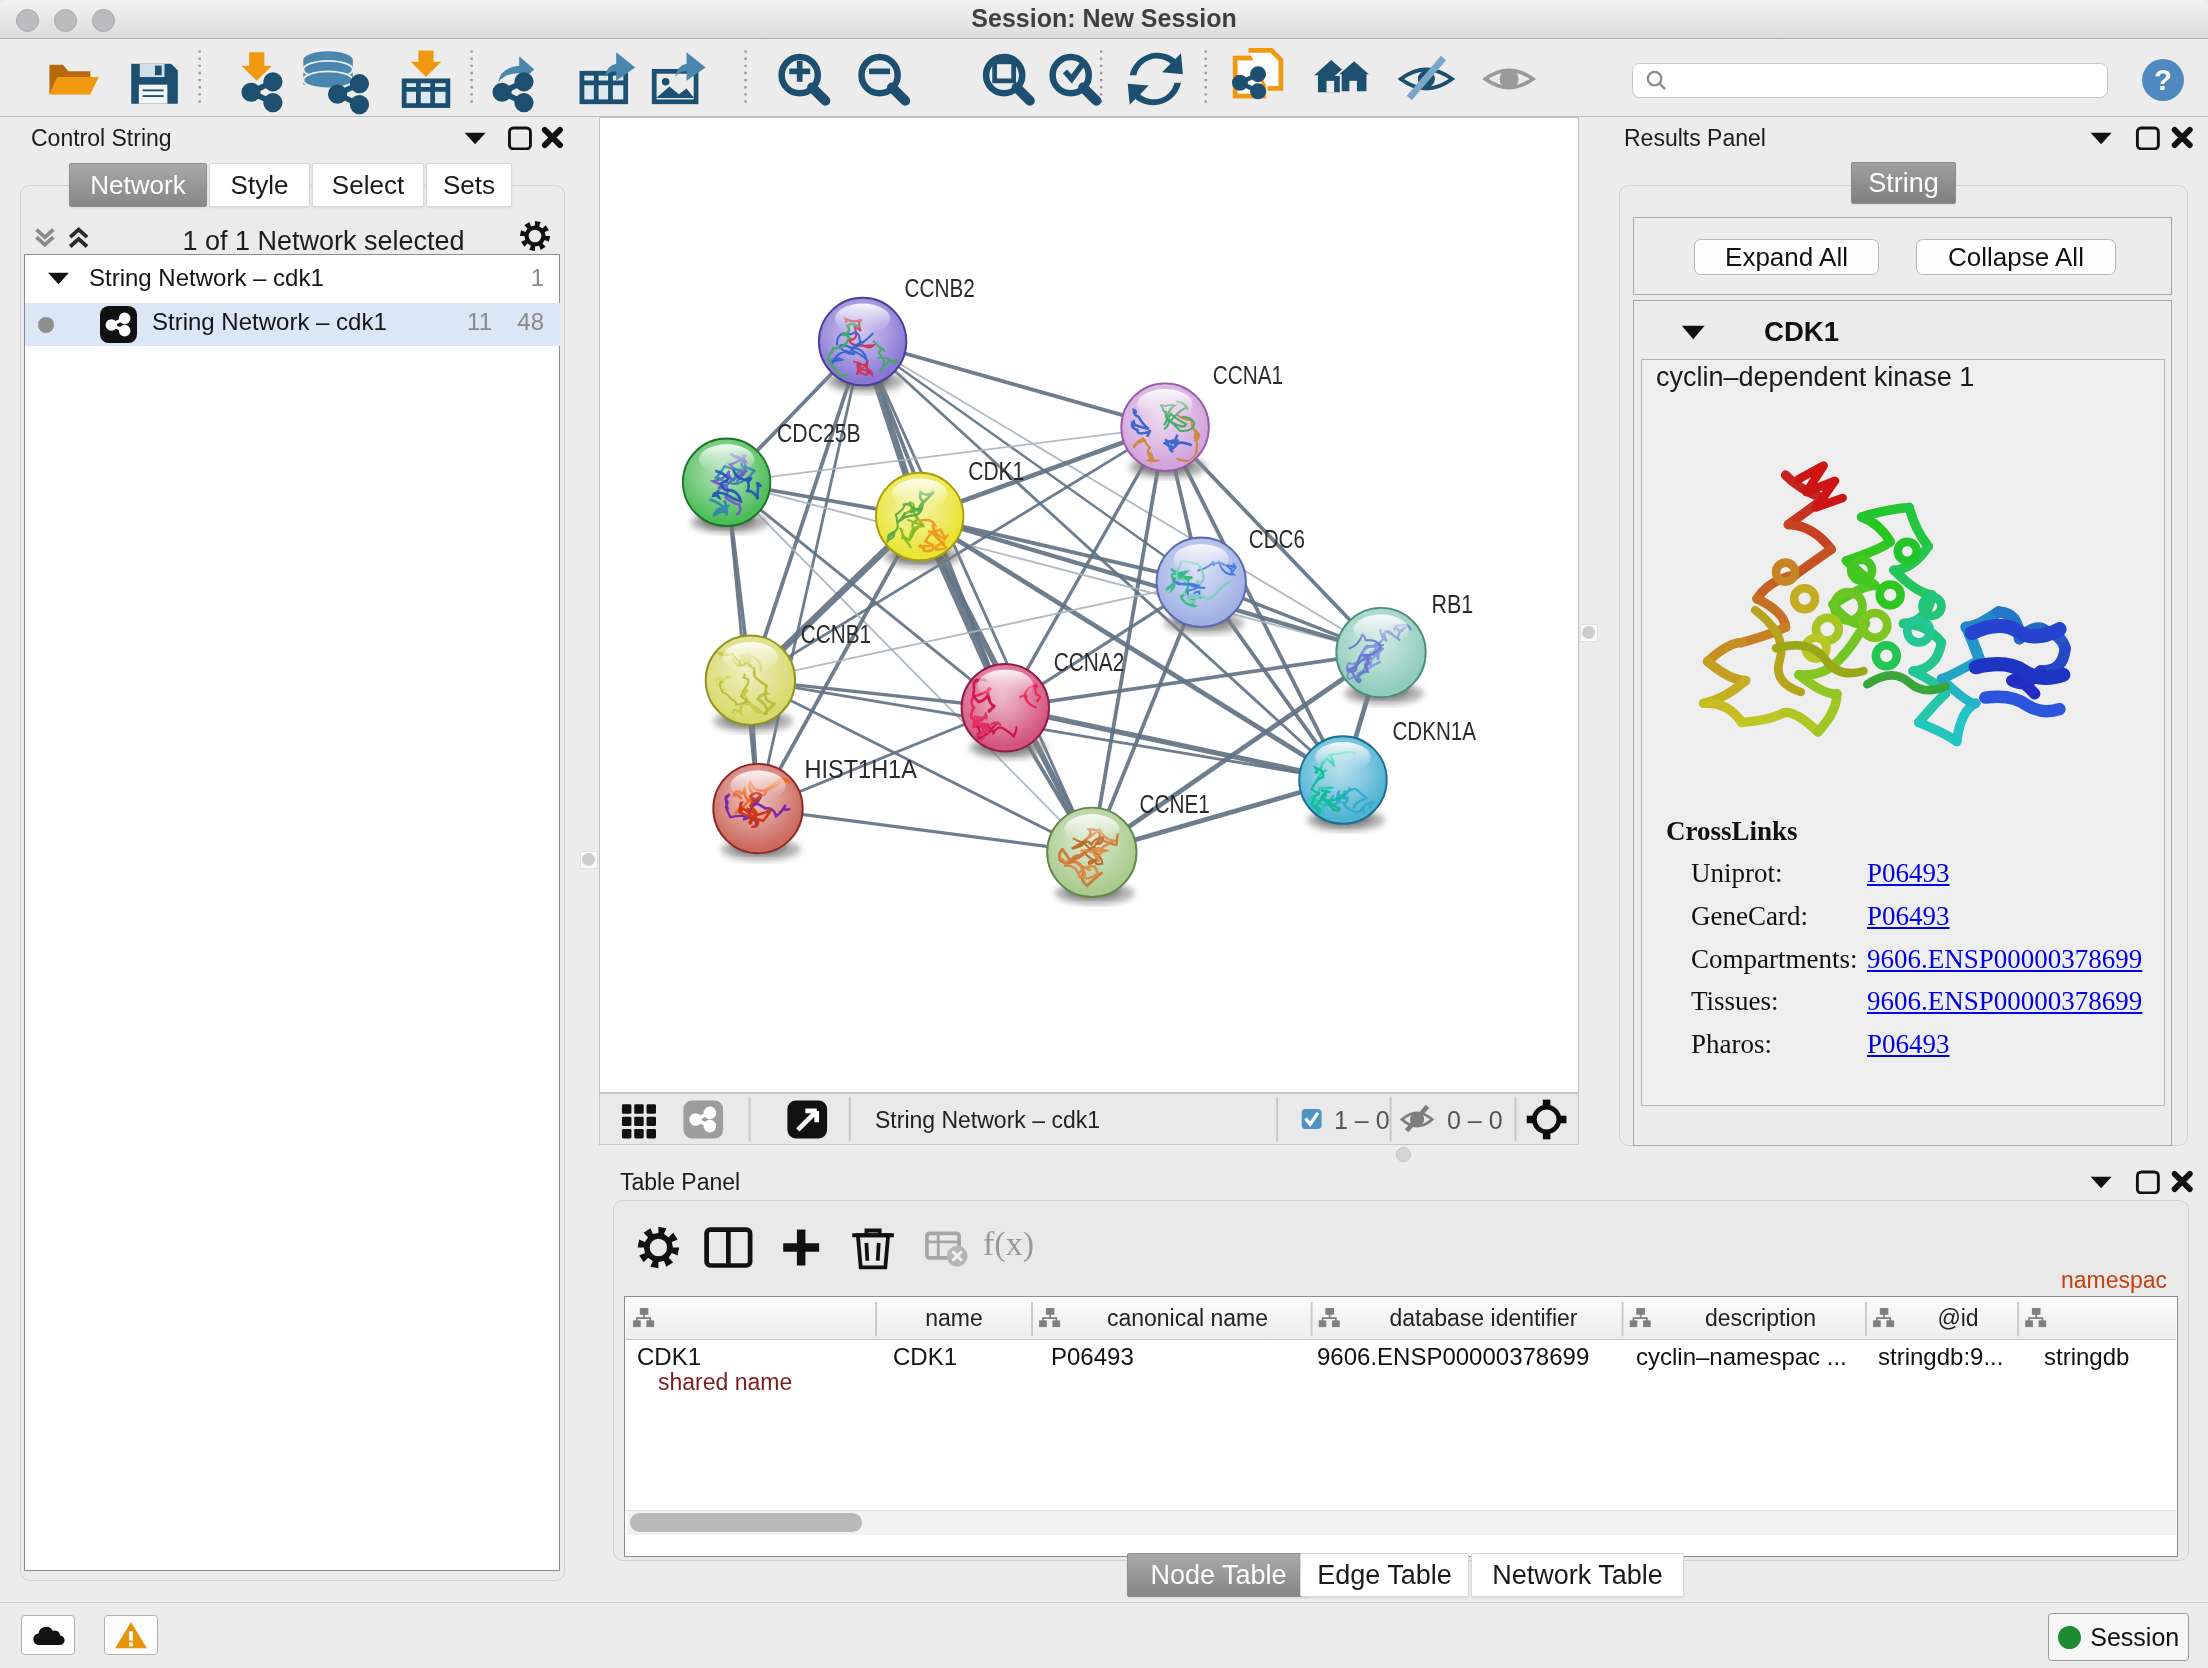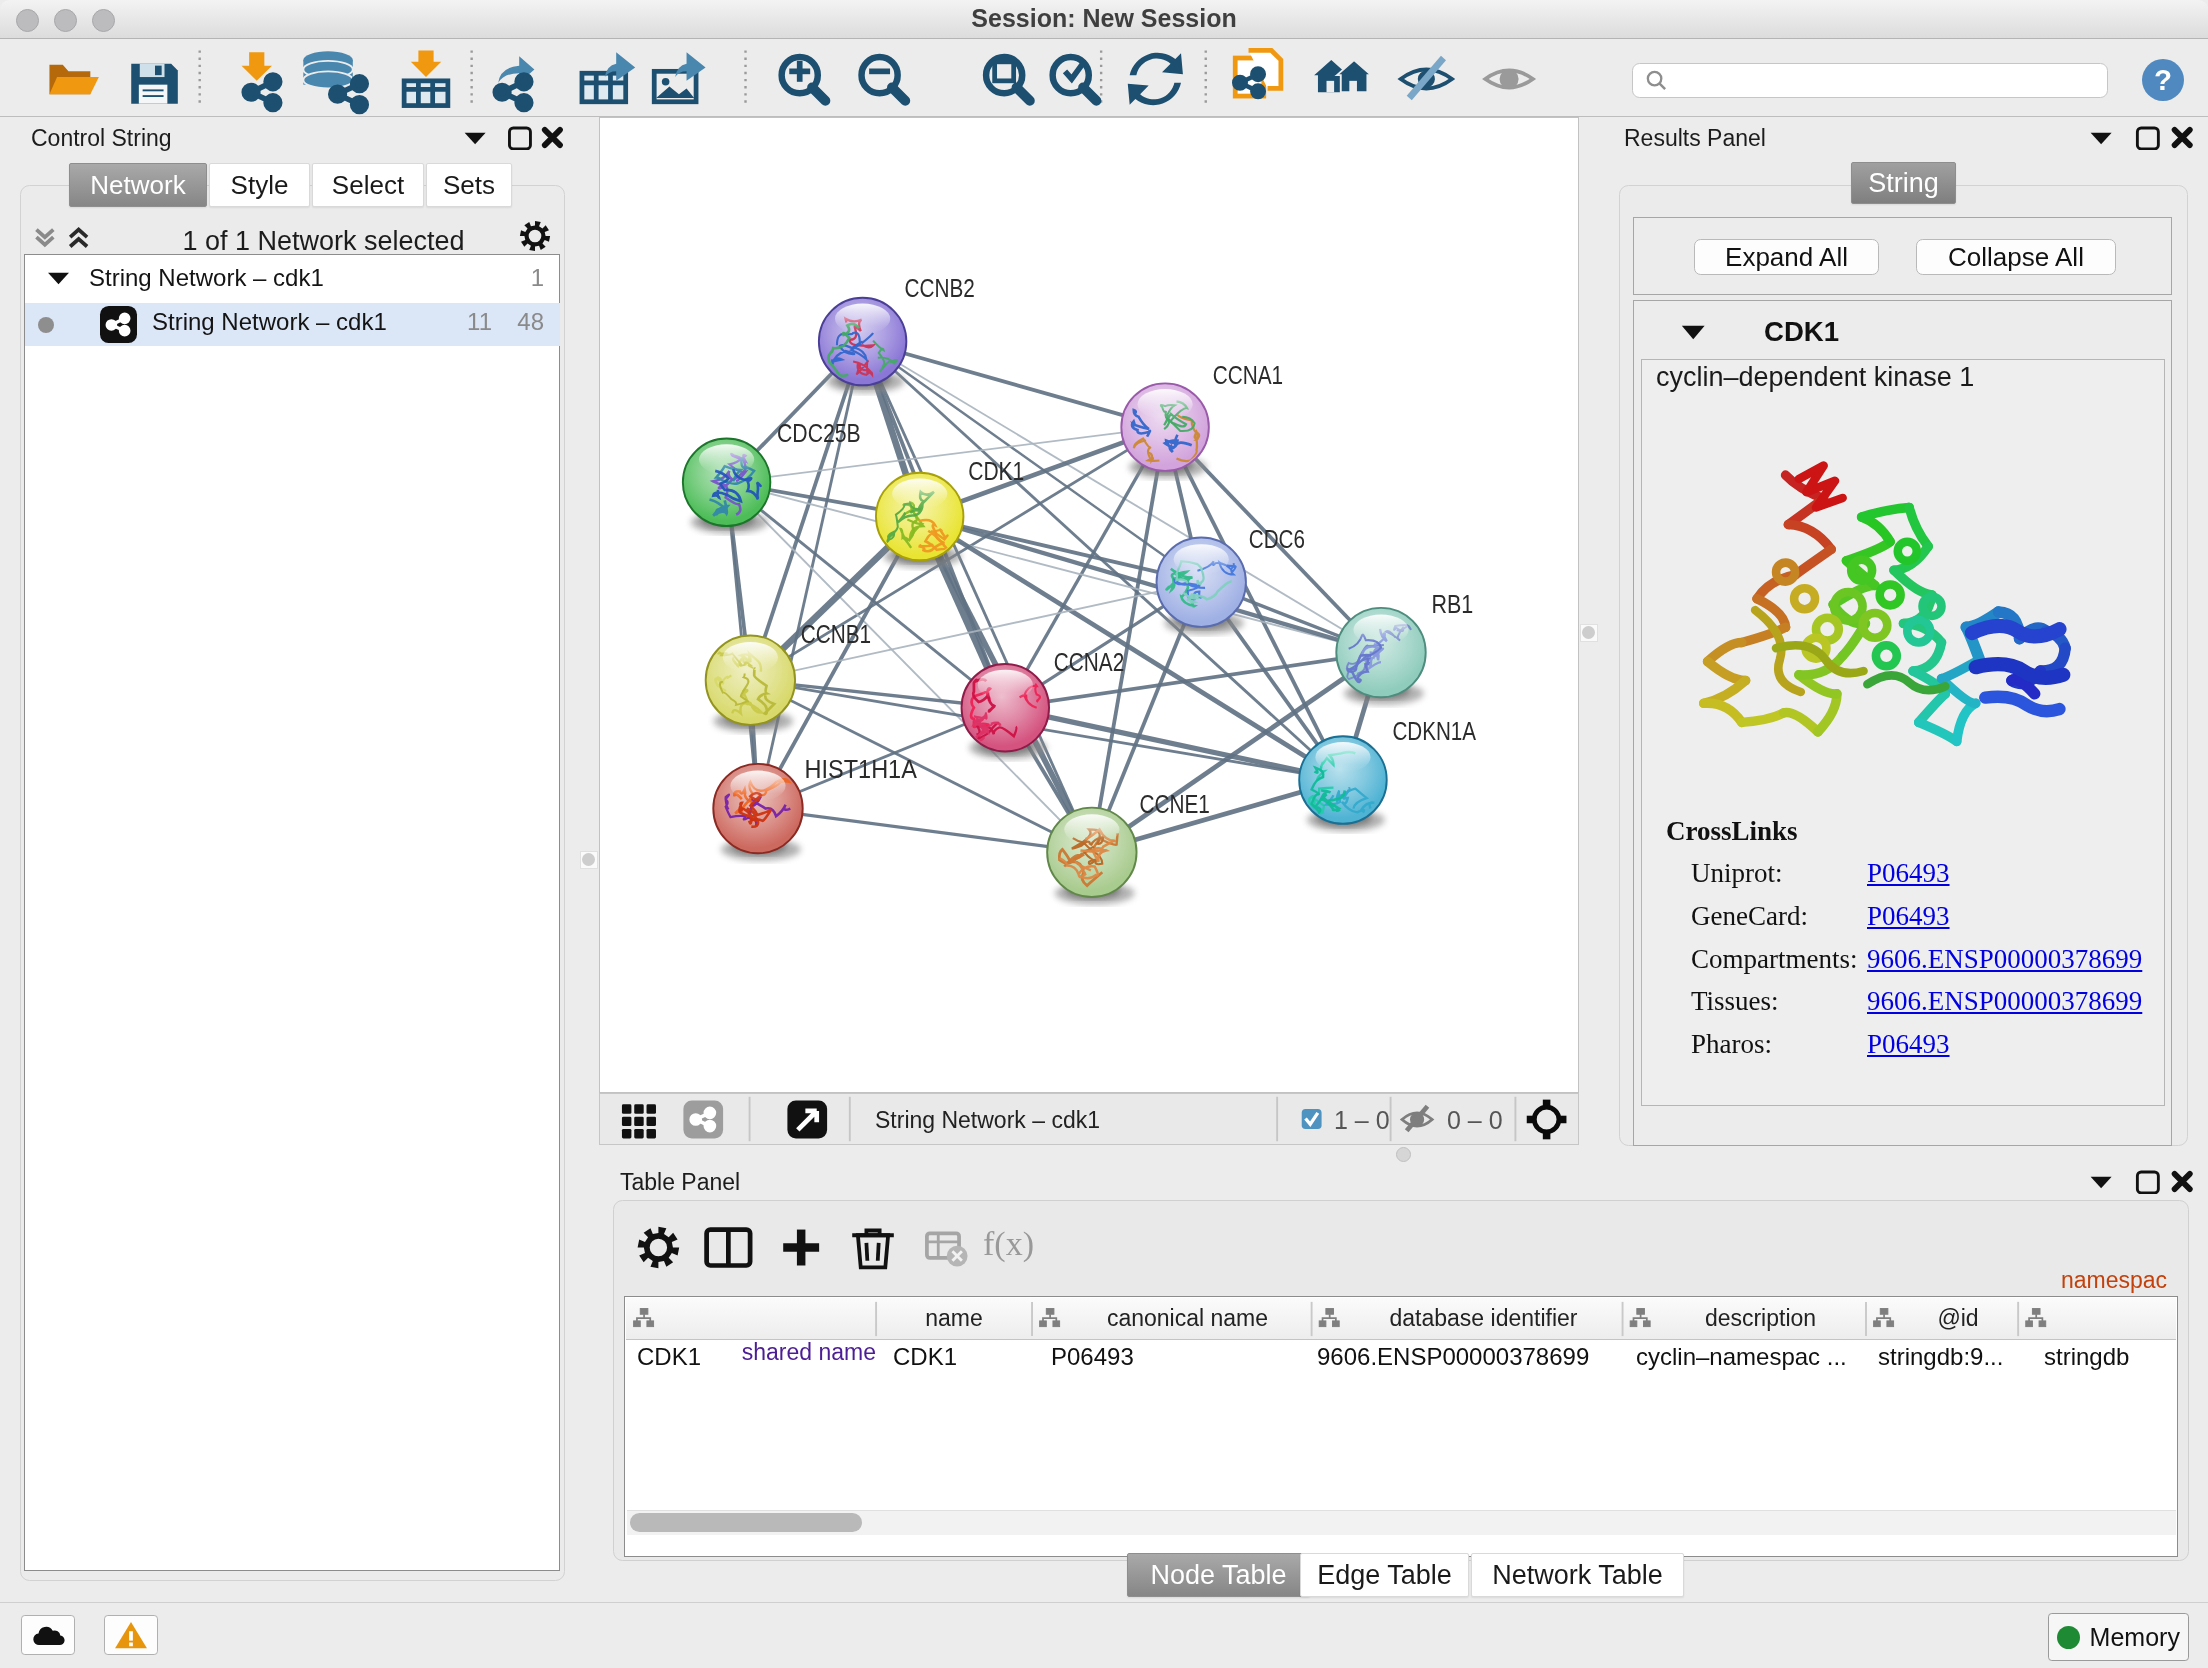--- a/index.html
+++ b/index.html
@@ -735,21 +735,21 @@
       <path d="M11,6 L11,10 M3.5,13 L3.5,10 L17.5,10 L17.5,13" fill="none" stroke-width="1.8"></path>
     </g>
     <line x1="1464" y1="4" x2="1464" y2="40" stroke="#c9c9c9" stroke-width="2"></line>
     <g transform="translate(1472,11) scale(1.0)" fill="#7f7f7f" stroke="#7f7f7f">
       <rect x="7" y="0" width="8" height="6"></rect>
       <rect x="0" y="13" width="7" height="6"></rect>
       <rect x="14" y="13" width="7" height="6"></rect>
       <path d="M11,6 L11,10 M3.5,13 L3.5,10 L17.5,10 L17.5,13" fill="none" stroke-width="1.8"></path>
     </g>
   </svg>
-<div class="abs" style="left:658px;top:1339px;width:218px;text-align:right;font-size:23px;color:#4c1d95">shared name</div>
+<div class="abs" style="left:658px;top:1369px;width:218px;text-align:left;font-size:23px;color:#7f1d1d">shared name</div>
 <div class="abs" style="left:876px;top:1305px;width:156px;text-align:center;font-size:23px;color:#222">name</div>
 <div class="abs" style="left:1064px;top:1305px;width:247px;text-align:center;font-size:23px;color:#222">canonical name</div>
 <div class="abs" style="left:1344px;top:1305px;width:279px;text-align:center;font-size:23px;color:#222">database identifier</div>
 <div class="abs" style="left:1655px;top:1305px;width:211px;text-align:center;font-size:23px;color:#222">description</div>
 <div class="abs" style="left:1898px;top:1305px;width:120px;text-align:center;font-size:23px;color:#222">@id</div>
 <div class="abs" style="left:2051px;top:1267px;width:126px;text-align:center;font-size:23px;color:#c2410c">namespac</div>
 <div class="abs" style="left:637px;top:1343px;font-size:24px;color:#111">CDK1</div>
 <div class="abs" style="left:893px;top:1343px;font-size:24px;color:#111">CDK1</div>
 <div class="abs" style="left:1051px;top:1343px;font-size:24px;color:#111">P06493</div>
 <div class="abs" style="left:1317px;top:1343px;font-size:24px;color:#111">9606.ENSP00000378699</div>
@@ -769,14 +769,14 @@
   </div>
 <div class="wbtn" style="left:104px;top:1615px;width:54px;height:40px;border-radius:3.8px;border-color:#b0b0b0">
 <svg width="36" height="30" viewBox="0 0 38 32">
       <path d="M19,2 L36,30 L2,30 Z" fill="#e8950e"></path>
       <rect x="17" y="12" width="4" height="10" fill="#fff"></rect>
       <rect x="17" y="24" width="4" height="4" fill="#fff"></rect>
     </svg>
   </div>
 <div class="wbtn" style="left:2048px;top:1613px;width:141px;height:48px;border-radius:3.8px;border:1.9px solid #9a9a9a;background:#f6f6f6">
 <div style="width:23px;height:23px;border-radius:50%;background:#1e8a34;margin-right:9.5px"></div>
-<span style="font-size:25px;color:#111">Memory</span>
+<span style="font-size:25px;color:#111">Session</span>
   </div>
 
 </body></html>

